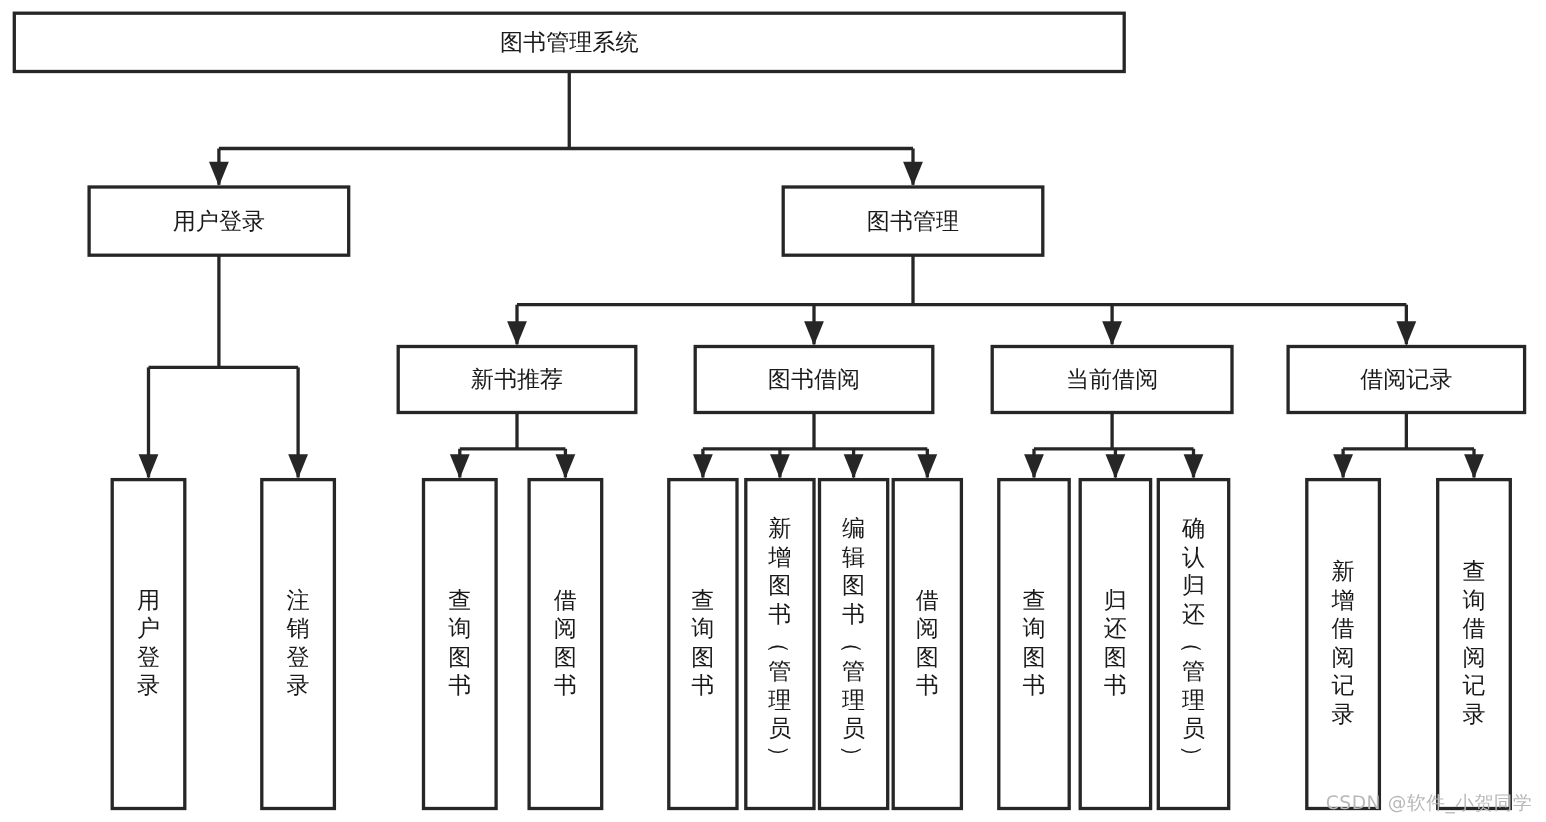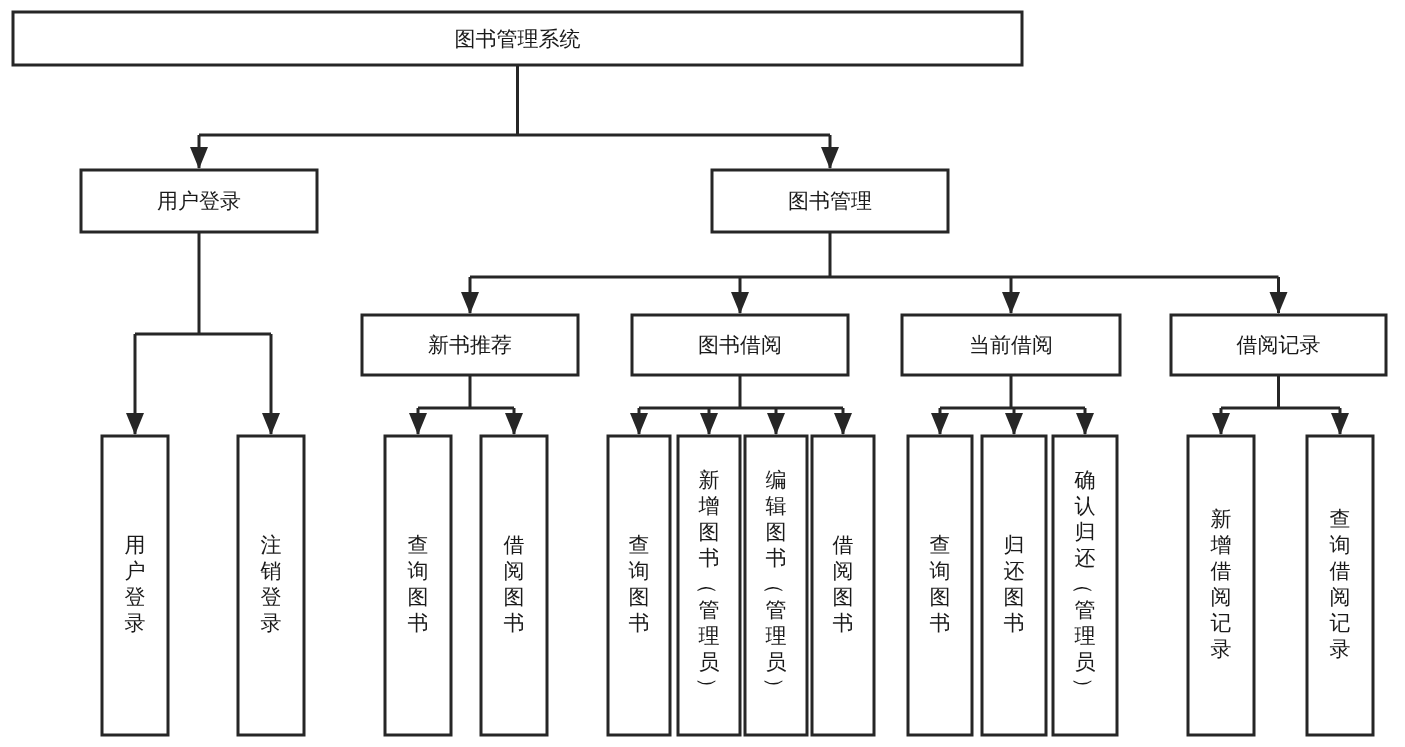--- a/index.html
+++ b/index.html
@@ -245,13 +245,14 @@
         <g>
           <text x="1340" y="526.36" class="node-label-vertical" font-size="23">查</text>
           <text x="1340" y="552.36" class="node-label-vertical" font-size="23">询</text>
           <text x="1340" y="578.36" class="node-label-vertical" font-size="23">借</text>
           <text x="1340" y="604.36" class="node-label-vertical" font-size="23">阅</text>
           <text x="1340" y="630.36" class="node-label-vertical" font-size="23">记</text>
           <text x="1340" y="656.36" class="node-label-vertical" font-size="23">录</text>
         </g>
       </g>
   </svg>
+  <div class="watermark">CSDN @软件_小贺同学</div>
 </div>
 
 </body></html>

